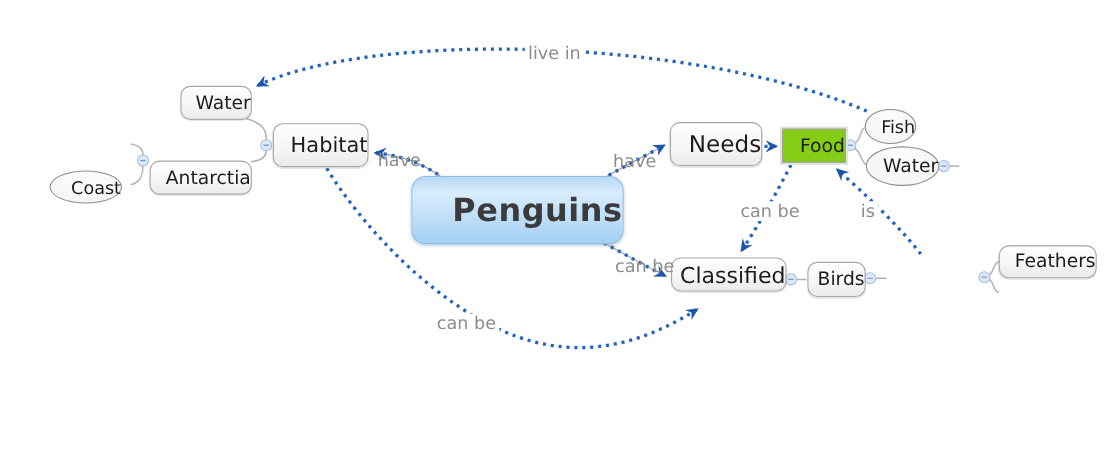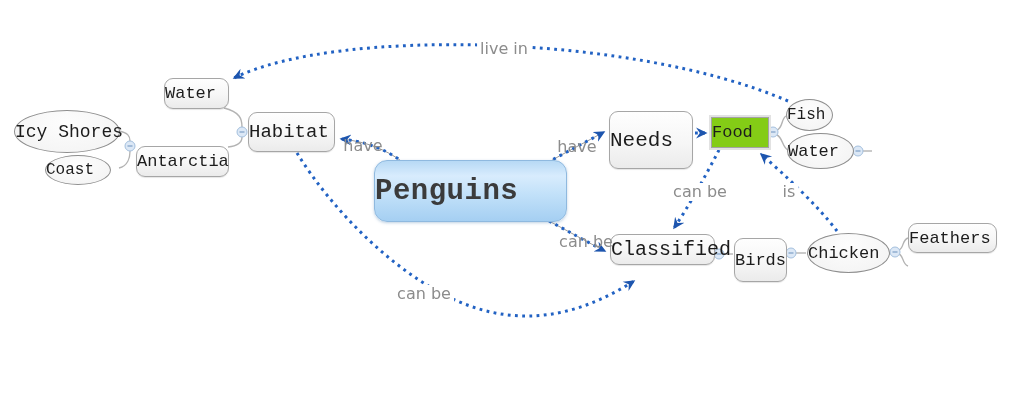--- a/index.html
+++ b/index.html
@@ -2,22 +2,22 @@
 <html><head>
 <meta charset="utf-8">
 <style>
   html,body{margin:0;padding:0;background:#fff;}
   .canvas{
     position:relative;width:1011px;height:414px;background:#ffffff;overflow:hidden;
     font-family:"DejaVu Sans","Liberation Sans",sans-serif;
   }
   .canvas svg{position:absolute;left:0;top:0;}
   .node{
-    position:absolute;display:flex;align-items:center;justify-content:flex-start;
-    color:#1c1c1c;font-size:17px;white-space:nowrap;box-sizing:border-box;font-family:Liberation Mono, monospace;
+    position:absolute;display:flex;align-items:center;justify-content:flex-end;
+    color:#1c1c1c;font-size:17px;white-space:nowrap;box-sizing:border-box;
   }
   .rounded{
     border:1px solid #a6a6a6;border-radius:9px;
     background:linear-gradient(180deg,#fefefe 0%,#f6f6f6 55%,#ebebeb 100%);
     box-shadow:0 1px 1px rgba(0,0,0,0.10);
   }
   .ellipse{
     border:1px solid #8e8e8e;border-radius:50%;
     background:radial-gradient(ellipse at 50% 30%,#fdfdfd 0%,#f2f2f2 100%);
   }
@@ -113,64 +113,58 @@
   </svg>
 
   <div class="node center-node" style="left:374px;top:160px;width:193px;height:62px">
     <span>Penguins</span>
   </div>
 
   <div class="node rounded" style="left:164px;top:78px;width:65px;height:31px">
     <span>Water</span>
   </div>
 
-  <div class="node ellipse" style="left:14px;top:110px;width:106px;height:43px;font-size:18px">
-    <span>Icy Shores</span>
-  </div>
 
   <div class="node ellipse" style="left:45px;top:155px;width:66px;height:30px;font-size:16px">
     <span>Coast</span>
   </div>
 
   <div class="node rounded" style="left:136px;top:146px;width:93px;height:31px">
     <span>Antarctia</span>
   </div>
 
   <div class="node rounded" style="left:248px;top:112px;width:87px;height:40px;font-size:19px">
     <span>Habitat</span>
   </div>
 
-  <div class="node rounded" style="left:609px;top:111px;width:84px;height:58px;font-size:21px">
+  <div class="node rounded" style="left:609px;top:111px;width:84px;height:40px;font-size:21px">
     <span>Needs</span>
   </div>
 
   <div class="node rect" style="left:711px;top:117px;width:58px;height:31px">
     <span>Food</span>
   </div>
 
   <div class="node ellipse" style="left:786px;top:99px;width:47px;height:32px;font-size:16px">
     <span>Fish</span>
   </div>
 
   <div class="node ellipse" style="left:787px;top:133px;width:67px;height:36px">
     <span>Water</span>
   </div>
 
 
   <div class="node rounded" style="left:610px;top:234px;width:105px;height:31px;font-size:20px">
     <span>Classified</span>
   </div>
 
-  <div class="node rounded" style="left:734px;top:238px;width:53px;height:44px">
+  <div class="node rounded" style="left:734px;top:238px;width:53px;height:32px">
     <span>Birds</span>
   </div>
 
-  <div class="node ellipse" style="left:807px;top:233px;width:83px;height:40px">
-    <span>Chicken</span>
-  </div>
 
   <div class="node rounded" style="left:908px;top:223px;width:89px;height:30px">
     <span>Feathers</span>
   </div>
 
 
   <div class="rel-label" style="left:363px;top:146px">have</div>
   <div class="rel-label" style="left:577px;top:147px">have</div>
   <div class="rel-label" style="left:586px;top:242px">can be</div>
   <div class="rel-label bg" style="left:504px;top:49px">live in</div>

